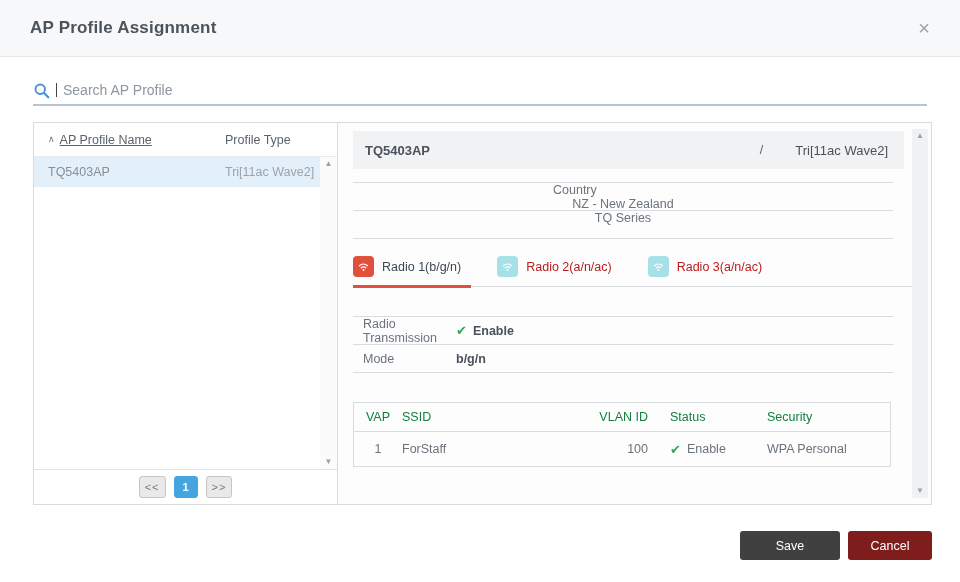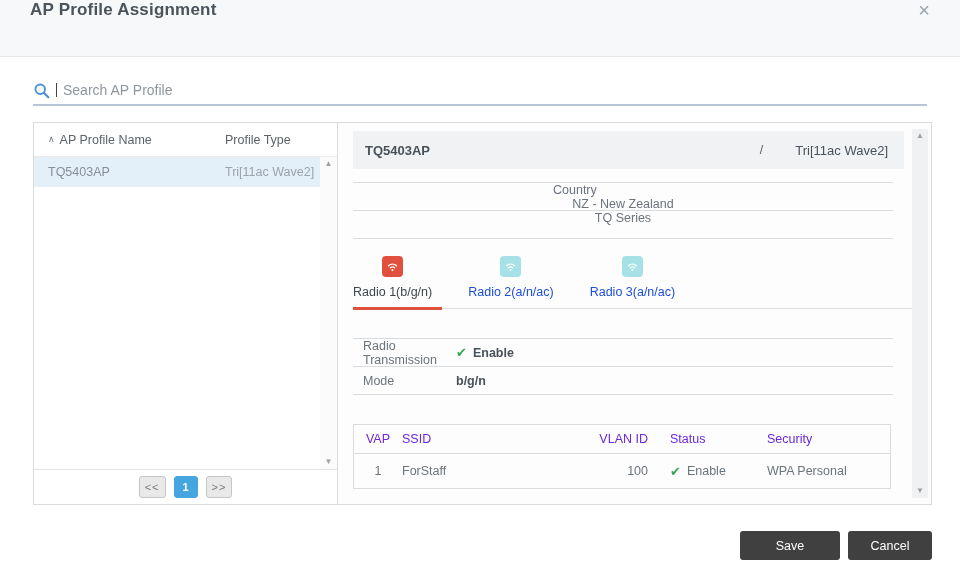--- a/index.html
+++ b/index.html
@@ -6,21 +6,21 @@
   html,body { width:960px; height:582px; }
   body {
     font-family:"Liberation Sans","DejaVu Sans",sans-serif;
     background:#ffffff; color:#6b737b; font-size:12.5px;
     position:relative; overflow:hidden;
   }
   
   .dlg-header {
     position:absolute; left:0; top:0; width:960px; height:57px;
     background:#f7f8f9; border-bottom:1px solid #e6e7e9;
-    display:flex; align-items:flex-start; justify-content:space-between;
+    display:flex; align-items:center; justify-content:space-between;
     padding:0 30px;
   }
   .dlg-title { font-size:17px; font-weight:bold; color:#4b535b; letter-spacing:.2px; }
   .dlg-close { font-size:20px; color:#99a2ae; cursor:pointer; line-height:1; font-weight:400; }
   
   .search-wrap {
     position:absolute; left:33px; top:80px; width:894px; height:26px;
     border-bottom:2px solid #b5c5d6;
     display:flex; align-items:center; gap:6px; padding-bottom:4px;
   }
@@ -37,21 +37,21 @@
     border:1px solid #d9dbdd; display:flex; background:#fff;
   }
   
   .left-panel { width:304px; border-right:1px solid #d9dbdd; display:flex; flex-direction:column; }
   .list-header {
     height:34px; display:flex; align-items:center; padding-left:14px;
     border-bottom:1px solid #e8eaec; color:#5b636b;
   }
   .sort-caret { font-size:9px; color:#6b737b; margin-right:5px; transform:translateY(-1px); }
   .col-name { flex:1; display:flex; align-items:center; }
-  .col-name .hdr-link { color:#5b636b; }
+  .col-name .hdr-link { text-decoration:underline; color:#5b636b; }
   .col-type { width:112px; color:#5b636b; }
   .list-body { flex:1; position:relative; overflow:hidden; }
   .list-row {
     height:30px; display:flex; align-items:center; padding-left:14px;
     background:#e3f0fa; cursor:pointer;
   }
   .list-row .row-name { flex:1; color:#878f97; }
   .list-row .row-type { width:112px; color:#9ba3ab; }
   .v-scroll {
     position:absolute; right:0; top:0; bottom:0; width:17px;
@@ -94,55 +94,55 @@
   .field-row { height:28px; display:flex; align-items:center; border-bottom:1px solid #dadde0;flex-direction:column; }
   .field-label { width:160px; padding-left:10px; color:#6b737b; }
   .field-value { color:#6b737b; }
   
   .tabs-row {
     width:560px; margin-top:13px; display:flex; align-items:flex-end; gap:26px;
     border-bottom:1px solid #dcdfe2; padding-left:0;
   }
   .tab {
     display:flex; align-items:center; gap:8px; padding:4px 10px 8px 0;
-    border-bottom:3px solid transparent; margin-bottom:-2px; cursor:pointer;flex-direction:column;
+    border-bottom:3px solid transparent; margin-bottom:-2px; cursor:pointer;
   }
   .tab.active { border-bottom-color:#e0503d; }
   .tab-badge {
     width:21px; height:21px; border-radius:4px;
     display:flex; align-items:center; justify-content:center;
   }
   .tab.active .tab-badge { background:#e0503d; }
   .tab.inactive .tab-badge { background:#a5e1e6; }
-  .tab-label { color:#1d4ed8; }
+  .tab-label { color:#b91c1c; }
   .tab.active .tab-label { color:#3f474e; }
   
   .radio-rows { width:540px; margin-top:29px; border-top:1px solid #d9dcdf; }
   .radio-row { height:28px; display:flex; align-items:center; border-bottom:1px solid #d9dcdf; }
   .radio-label { width:103px; padding-left:10px; color:#6b737b; }
   .radio-value { display:flex; align-items:center; gap:6px; }
   .check-icon { color:#33a852; font-size:13px; font-weight:bold; }
   .bold-val { font-weight:bold; color:#49525a; }
   
   .vap-table { width:538px; margin-top:29px; border:1px solid #d9dcdf; }
   .vap-hrow, .vap-drow { display:flex; align-items:center; }
-  .vap-hrow { height:29px; border-bottom:1px solid #d9dcdf; color:#6d28d9; }
+  .vap-hrow { height:29px; border-bottom:1px solid #d9dcdf; color:#15803d; }
   .vap-drow { height:34px; color:#6b737b; }
   .c-vap { width:48px; text-align:center; }
   .c-ssid { flex:1; }
   .c-vlan { width:83px; text-align:right; }
   .c-status { width:107px; padding-left:22px; display:flex; align-items:center; gap:6px; }
   .c-security { width:135px; padding-left:12px; }
   
   .btn {
     position:absolute; top:531px; height:29px; border:none; border-radius:3px;
     color:#fff; font-size:12.5px; font-family:inherit; cursor:pointer;
   }
   .btn-save { right:120px; width:100px; background:#404040; }
-  .btn-cancel { right:28px; width:84px; background:#404040; }
+  .btn-cancel { right:28px; width:84px; background:#7f1d1d; }
 </style>
 </head>
 <body>
 
 <div class="dlg-header">
   <div class="dlg-title">AP Profile Assignment</div>
   <div class="dlg-close">×</div>
 </div>
 
 <div class="search-wrap">

